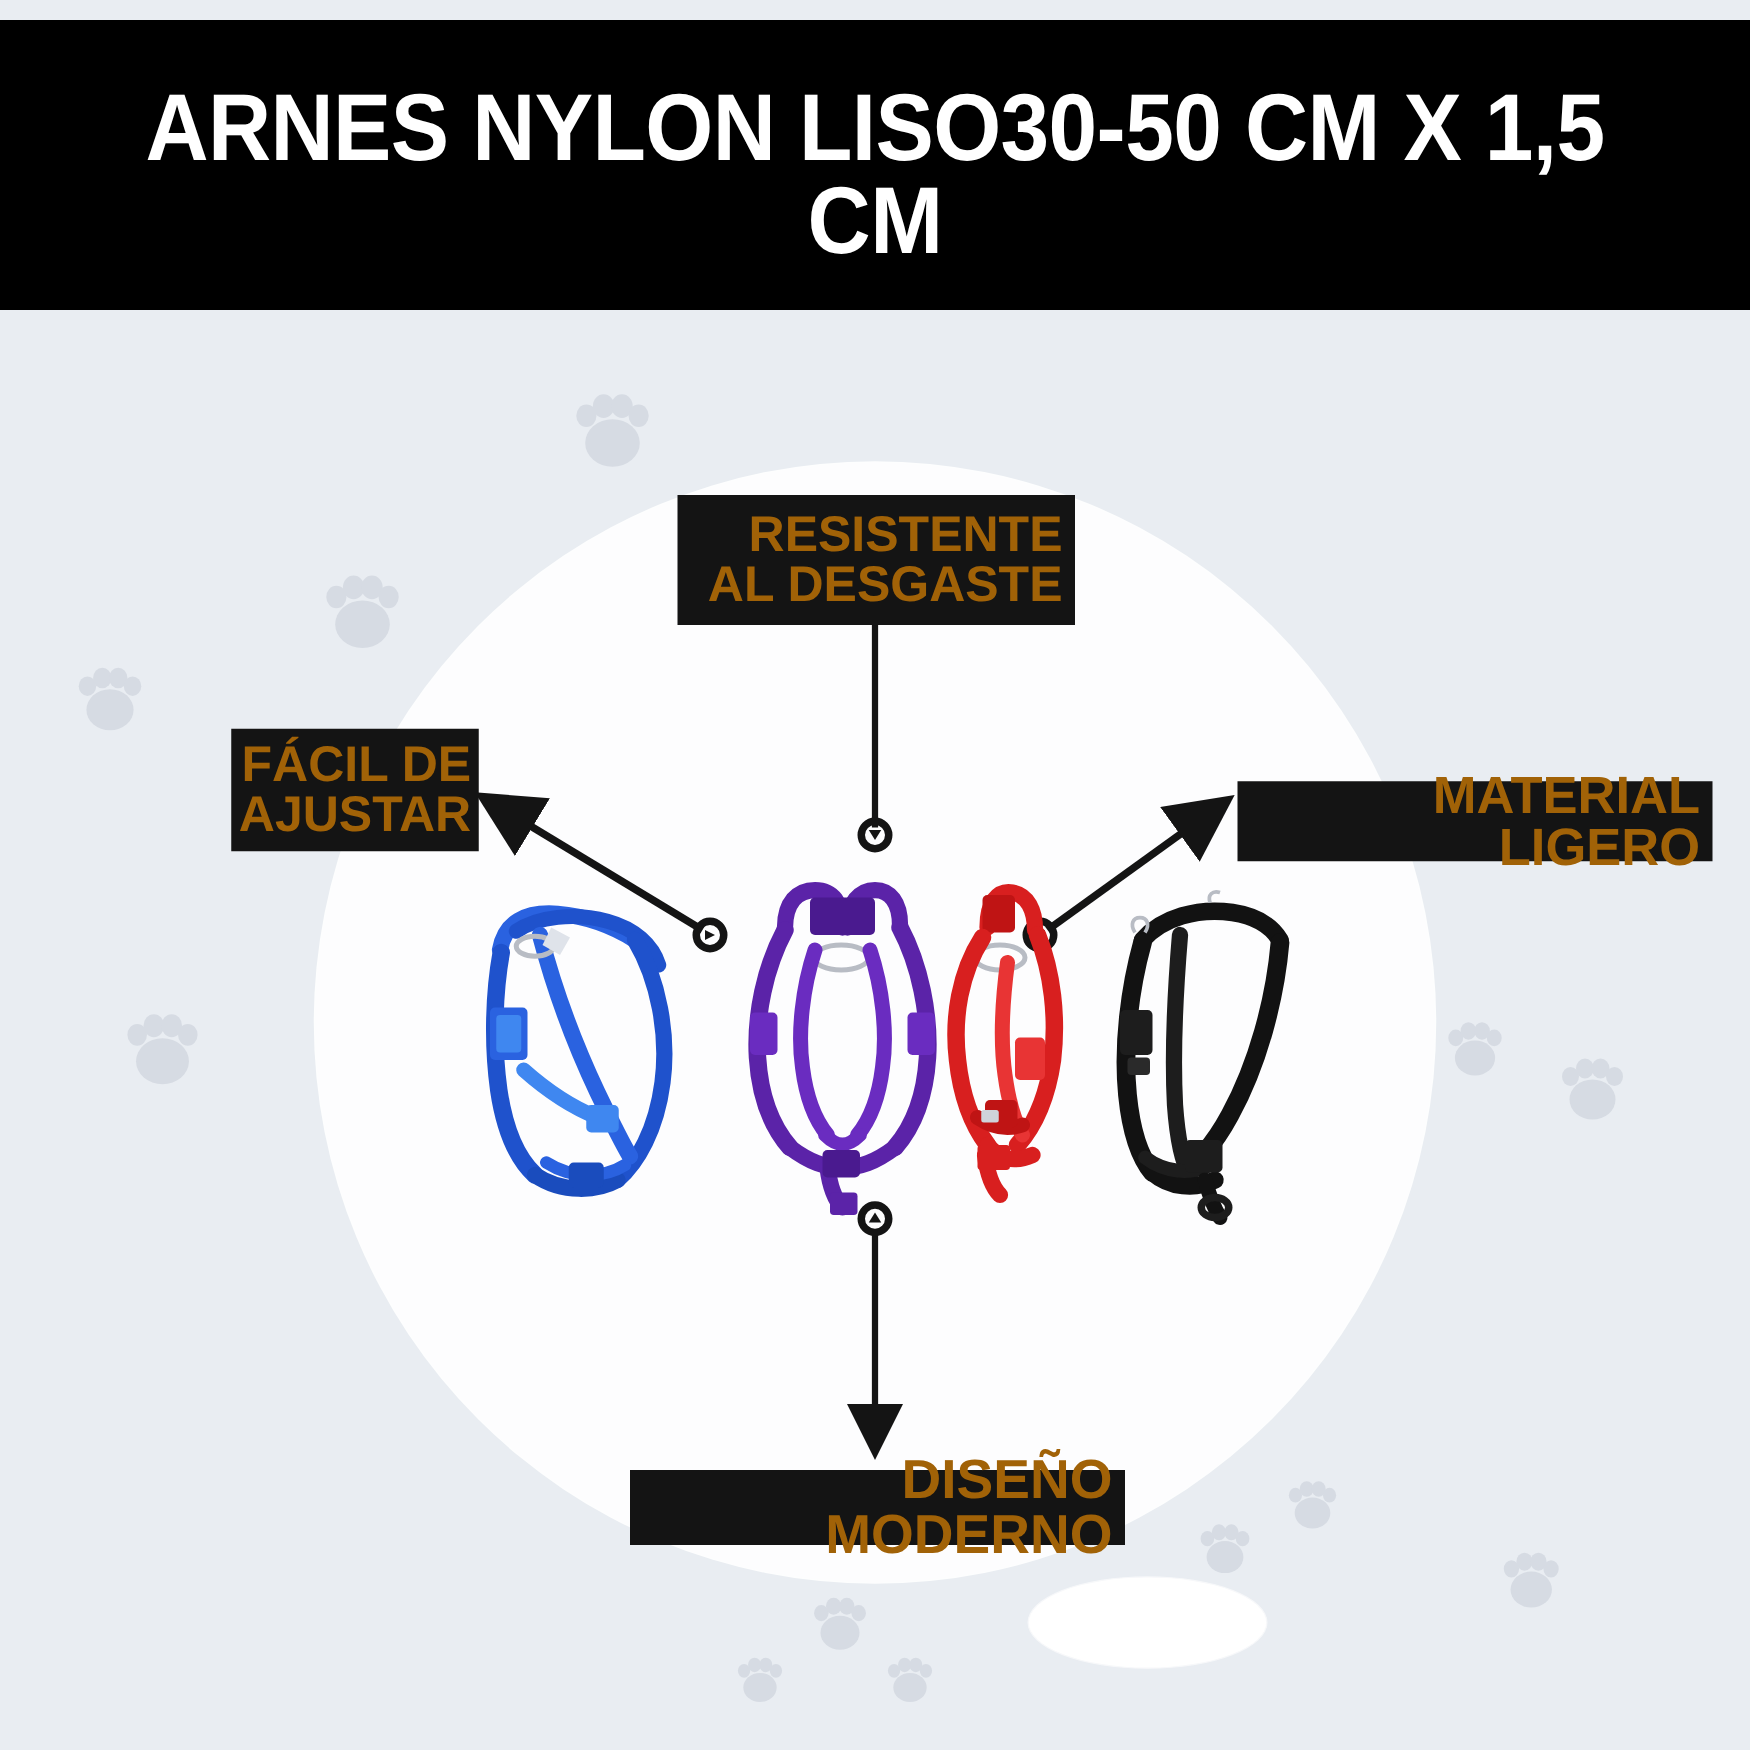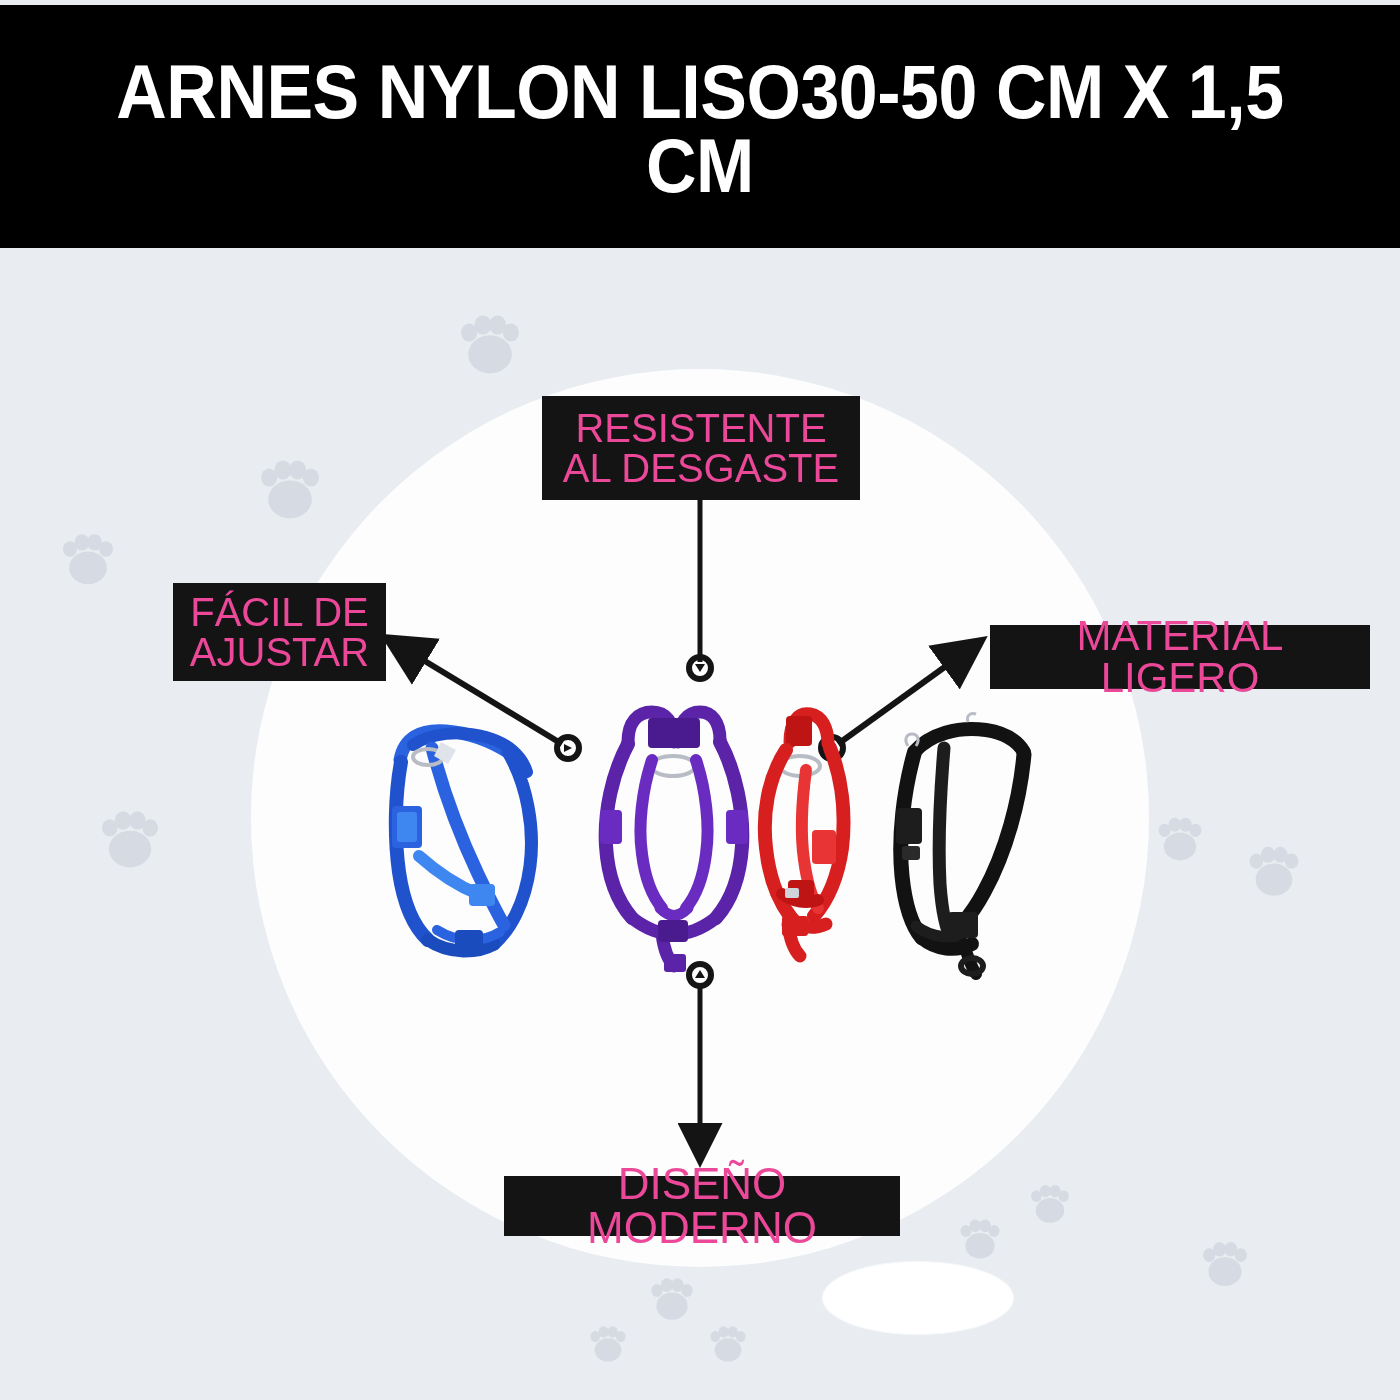--- a/index.html
+++ b/index.html
@@ -11,21 +11,21 @@
     height: 1400px;
     background: #e9edf2;
     font-family: "Liberation Sans", sans-serif;
     overflow: hidden;
     position: relative;
   }
 
   
   #header-bar {
     position: absolute;
-    left: 0; top: 5px;
+    left: 0; top: 16px;
     width: 1400px;
     height: 248px;
     background: #000000;
     display: flex;
     align-items: center;
     justify-content: center;
     box-sizing: border-box;
     padding: 0 40px;
   }
   #header-title {
@@ -85,43 +85,43 @@
     position: absolute;
     left: 0; top: 0;
     width: 1400px; height: 1400px;
     pointer-events: none;
   }
 
   
   .label-box {
     position: absolute;
     background: #141414;
-    color: #ec4899;
+    color: #a16207;
     font-family: "Liberation Sans", sans-serif;
-    font-weight: normal;
+    font-weight: bold;
     text-transform: uppercase;
-    text-align: center;
+    text-align: right;
     display: flex;
     align-items: center;
     justify-content: center;
     box-sizing: border-box;
     line-height: 1.0;
     letter-spacing: 0px;
     z-index: 6;
   }
 
   #label-resistente {
     left: 542px; top: 396px;
     width: 318px; height: 104px;
     font-size: 40px;
     padding: 4px 10px;
   }
   #label-facil {
-    left: 173px; top: 583px;
-    width: 213px; height: 98px;
+    left: 185px; top: 583px;
+    width: 198px; height: 98px;
     font-size: 40px;
     padding: 4px 24px;
   }
   #label-material {
     left: 990px; top: 625px;
     width: 380px; height: 64px;
     font-size: 42px;
     padding: 2px 10px;
   }
   #label-diseno {

